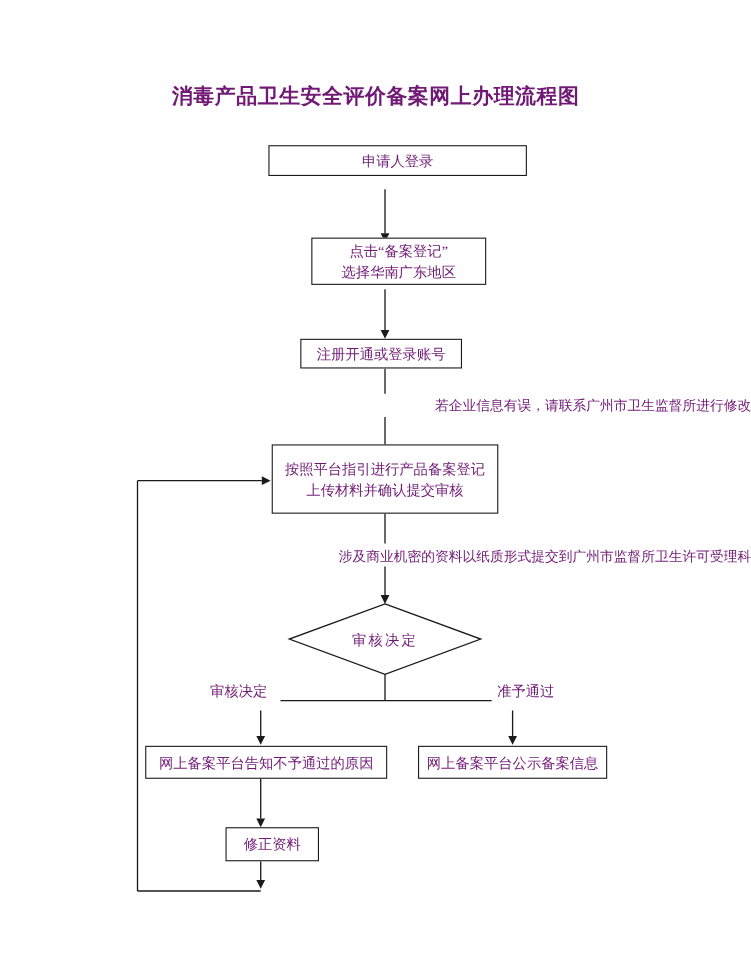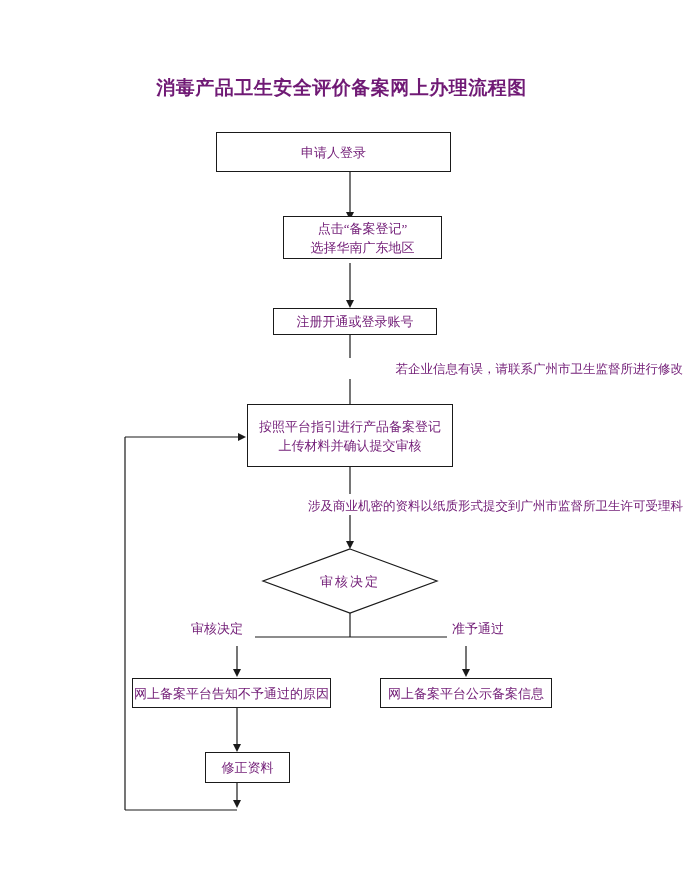--- a/index.html
+++ b/index.html
@@ -90,48 +90,48 @@
       <polygon class="head" points="233,800 241,800 237,808"></polygon>
       <line x1="125" y1="810" x2="237" y2="810"></line>
       <line x1="125" y1="437" x2="125" y2="810"></line>
       <line x1="125" y1="437" x2="238" y2="437"></line>
       <polygon class="head" points="238,433 238,441 246,437"></polygon>
     </g>
   </svg>
 
   <div class="fc-title" style="top:75px">消毒产品卫生安全评价备案网上办理流程图</div>
 
-  <div class="fc-box" style="left:216px;top:132px;width:235px;height:40px">
+  <div class="fc-box" style="left:244px;top:132px;width:235px;height:28px">
     <span>申请人登录</span>
   </div>
 
   <div class="fc-box" style="left:283px;top:216px;width:159px;height:43px">
     <span>点击“备案登记”</span>
     <span>选择华南广东地区</span>
   </div>
 
-  <div class="fc-box" style="left:273px;top:308px;width:164px;height:27px">
+  <div class="fc-box" style="left:273px;top:308px;width:147px;height:27px">
     <span>注册开通或登录账号</span>
   </div>
 
   <div class="fc-note" style="top:361px">若企业信息有误，请联系广州市卫生监督所进行修改</div>
 
   <div class="fc-box" style="left:247px;top:404px;width:206px;height:63px">
     <span>按照平台指引进行产品备案登记</span>
     <span>上传材料并确认提交审核</span>
   </div>
 
   <div class="fc-note" style="top:498px">涉及商业机密的资料以纸质形式提交到广州市监督所卫生许可受理科</div>
 
   <div class="fc-diamond-label">审核决定</div>
 
   <div class="fc-branch-label" style="left:191px;top:621px">审核决定</div>
   <div class="fc-branch-label" style="left:452px;top:621px">准予通过</div>
 
-  <div class="fc-box" style="left:132px;top:678px;width:199px;height:30px">
+  <div class="fc-box" style="left:132px;top:678px;width:220px;height:30px">
     <span>网上备案平台告知不予通过的原因</span>
   </div>
 
   <div class="fc-box" style="left:380px;top:678px;width:172px;height:30px">
     <span>网上备案平台公示备案信息</span>
   </div>
 
   <div class="fc-box" style="left:205px;top:752px;width:85px;height:31px">
     <span>修正资料</span>
   </div>

